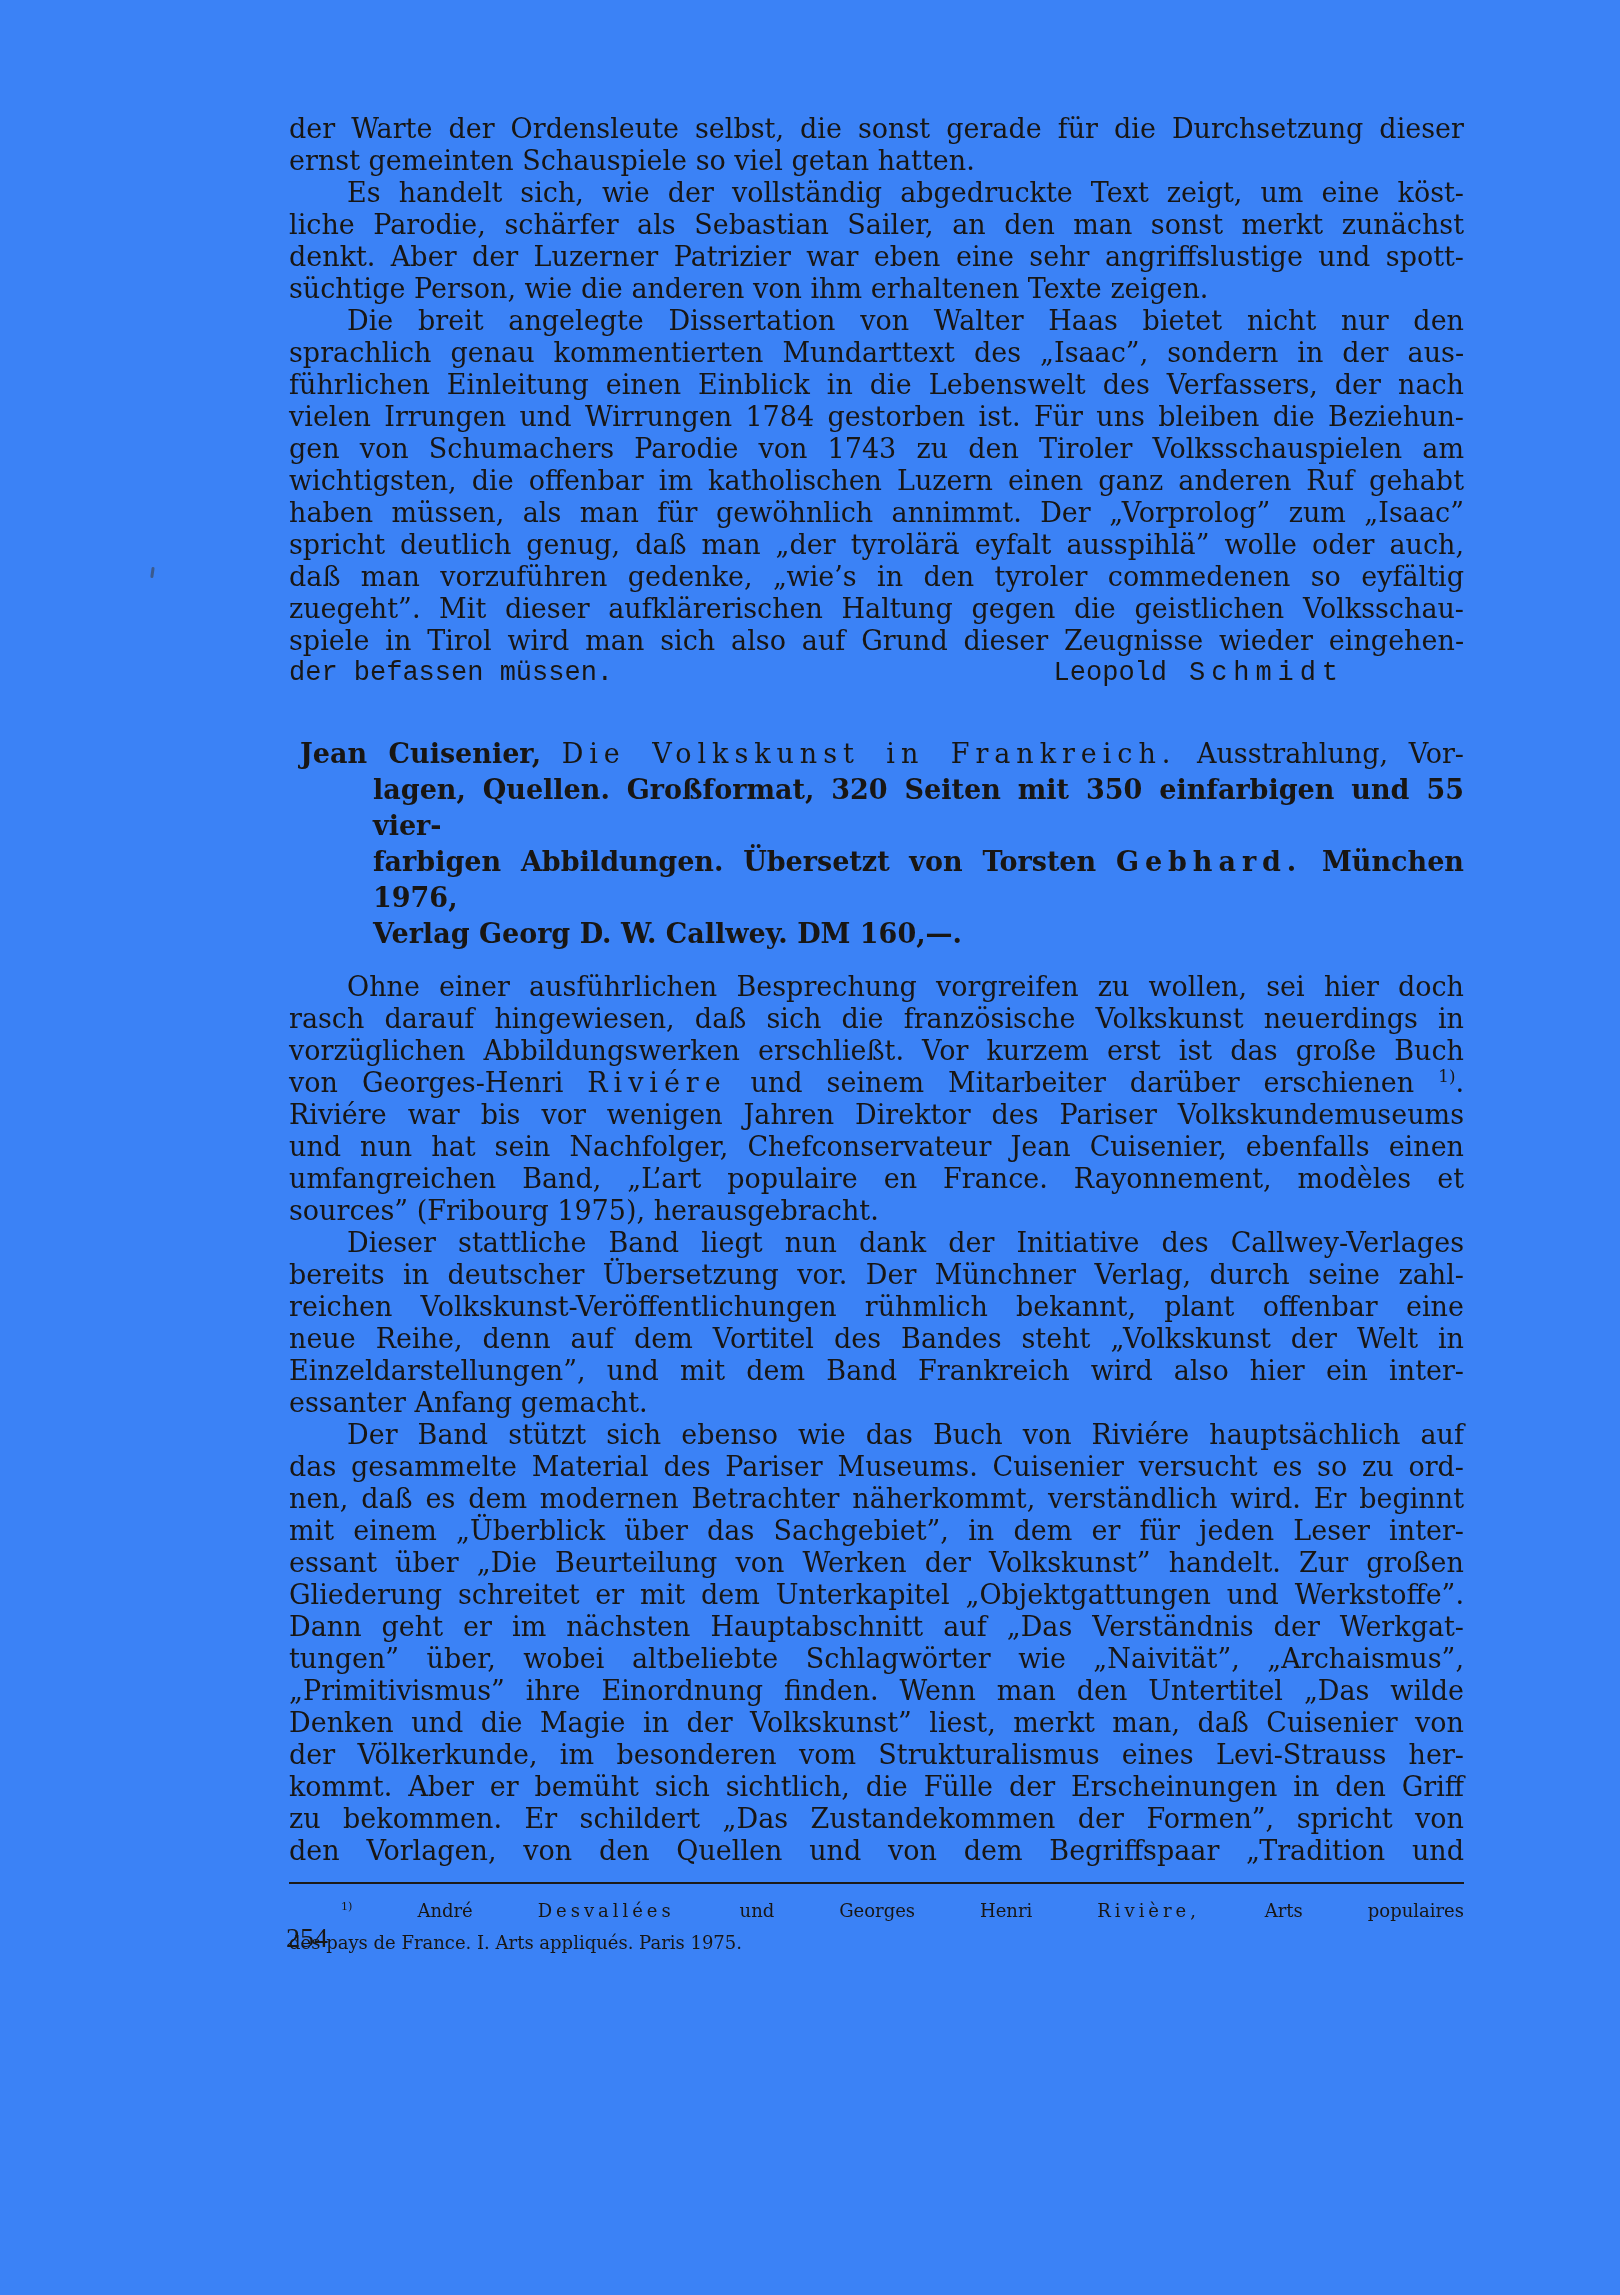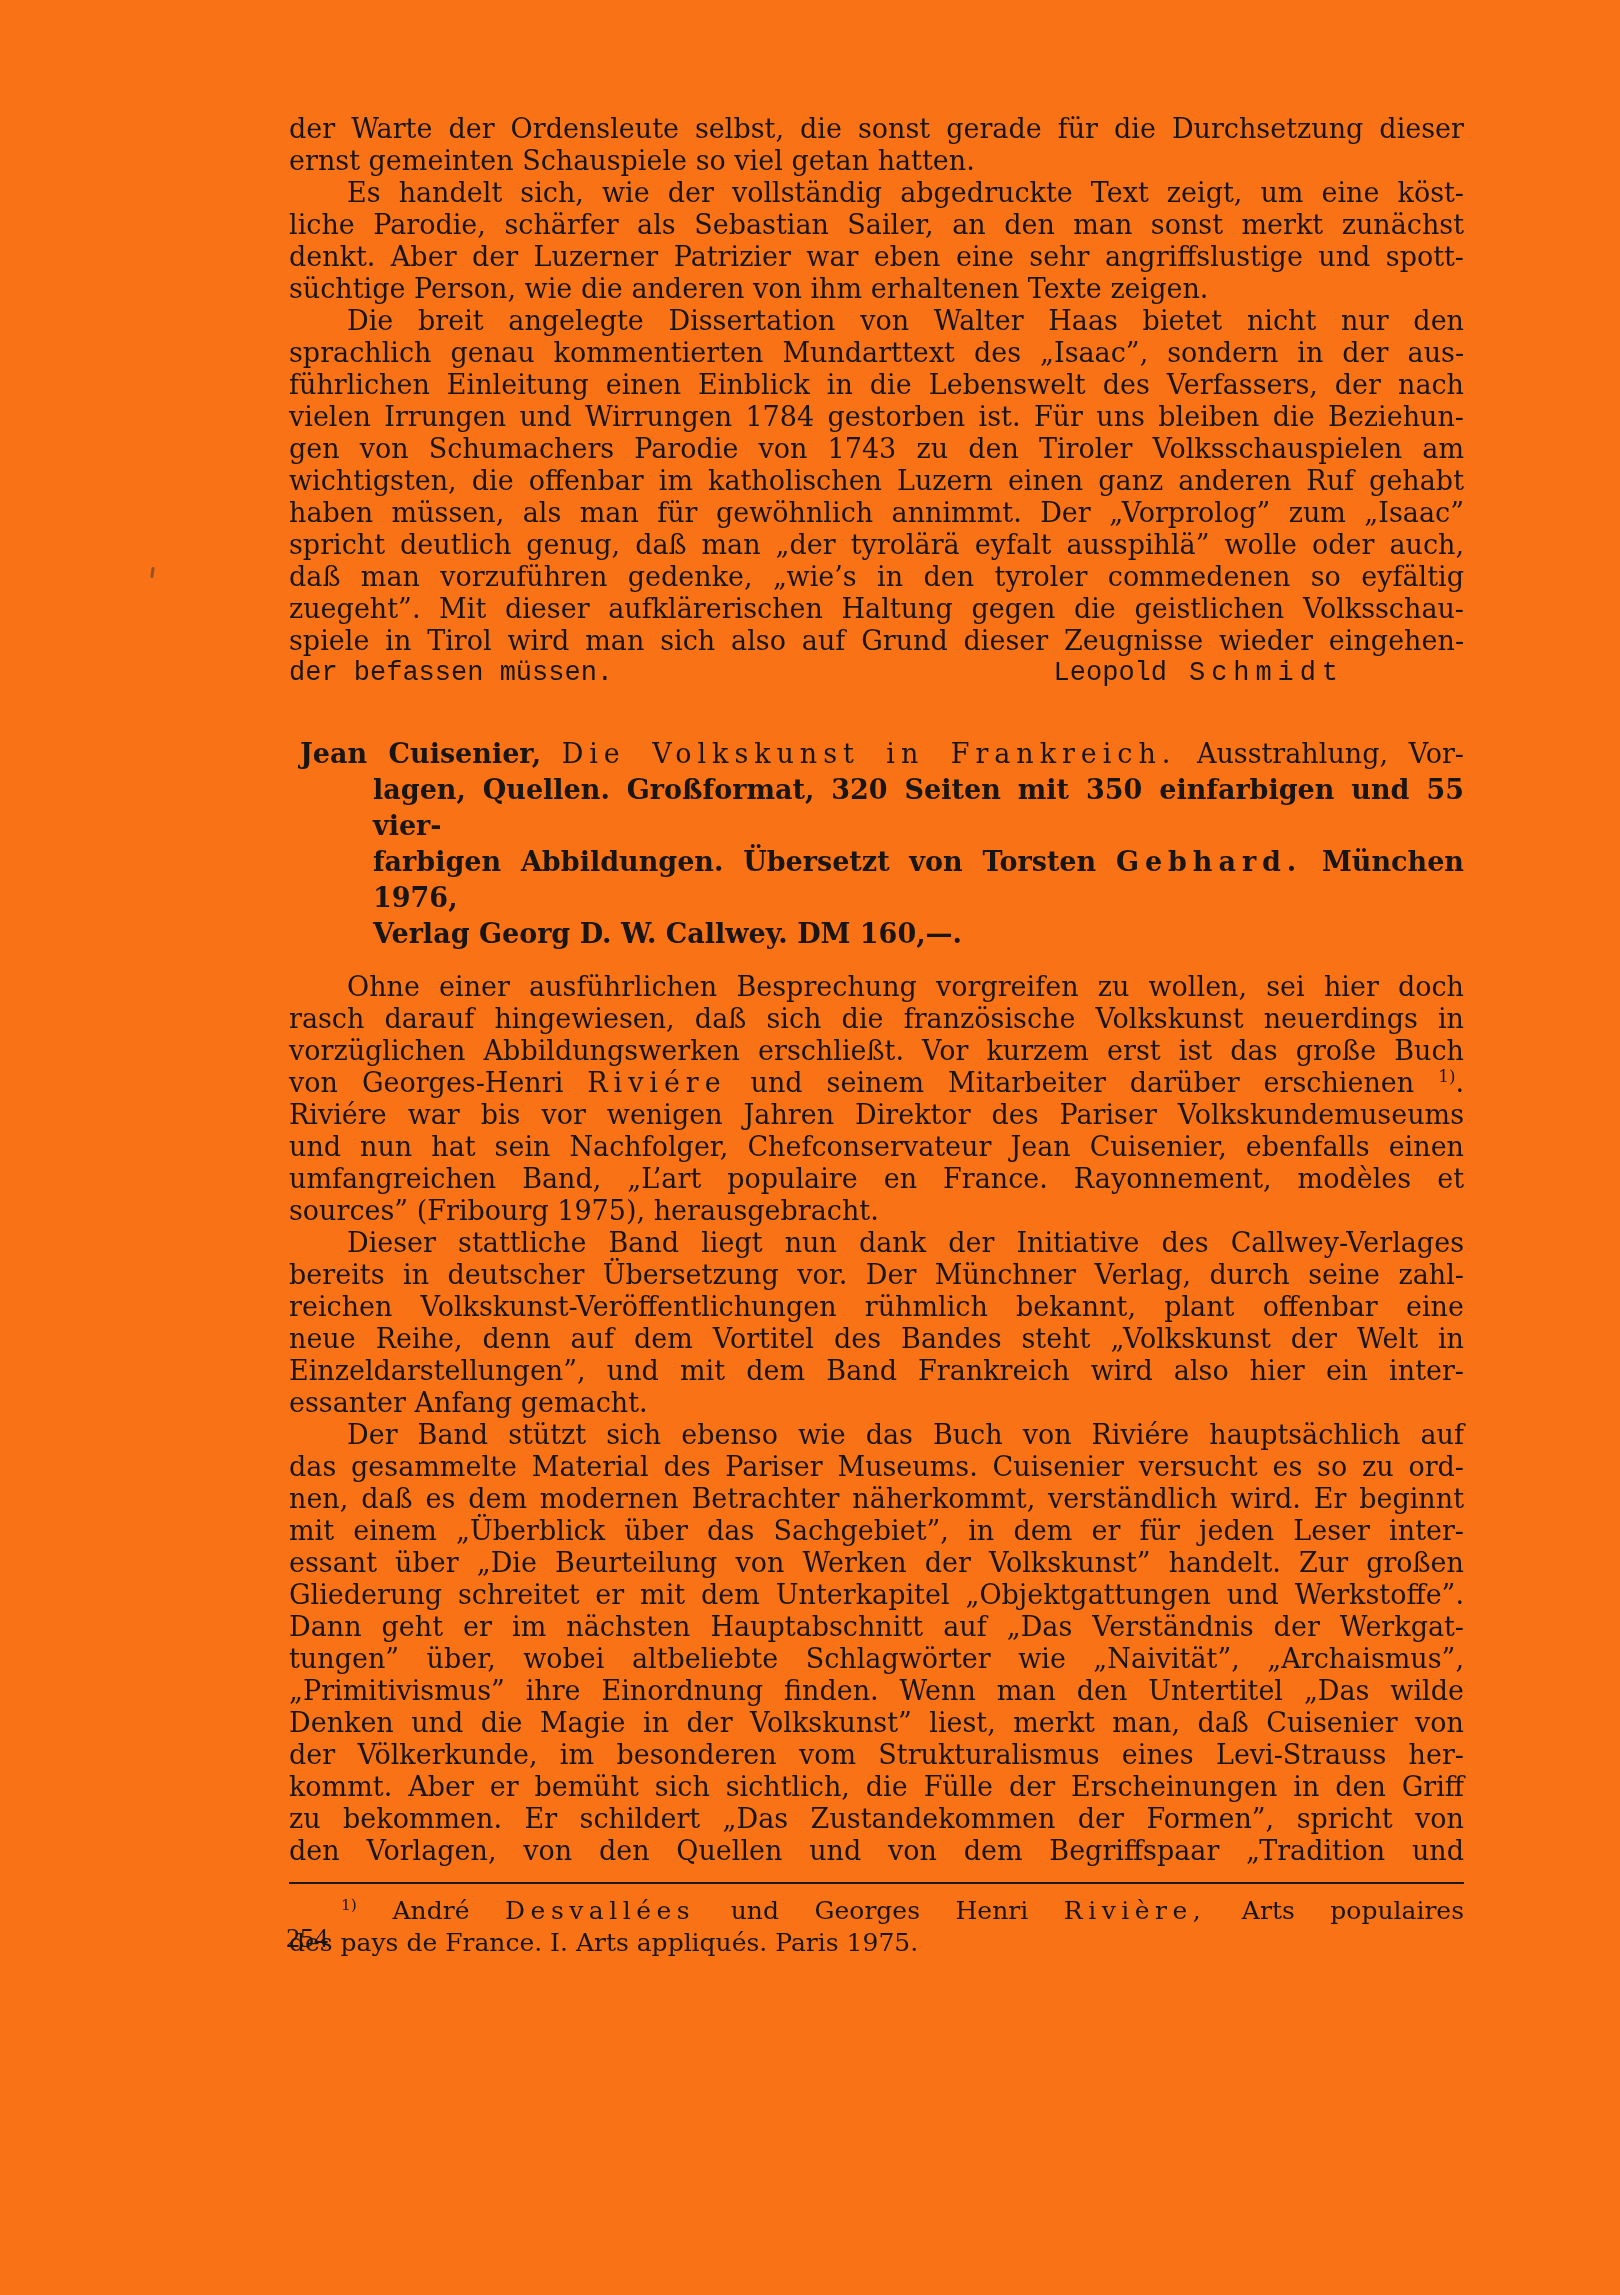--- a/index.html
+++ b/index.html
@@ -56,21 +56,21 @@
     padding-right: 120px;
     display: inline-flex;
     gap: 22px;
   }
   .rule {
     border: none;
     border-top: 2.4px solid #1c1a18;
     margin: 14.6px 0 11.3px 0;
     width: 100%;
   }
-  .footnote { font-size: 25px; }
+  .footnote { font-size: 18px; }
   .page-number {
     position: absolute;
     left: 286px;
     top: 1922px;
     font-size: 28px;
     font-family: Liberation Serif, serif;
     color: #181614;
   }
   .ink-speck {
     position: absolute;
@@ -80,21 +80,21 @@
     height: 10.5px;
     background: #3a3a38;
     opacity: 0.55;
     transform: rotate(8deg);
     border-radius: 1.6px;
   }
 </style>
 </head>
 <body>
 
-<div class="page" style="background: #f97316; color: rgb(24, 22, 20);">
+<div class="page" style="background: #3b82f6; color: rgb(24, 22, 20);">
   <div class="ink-speck"></div>
   <div class="content">
       <div class="block">
         <div class="line">der Warte der Ordensleute selbst, die sonst gerade für die Durchsetzung dieser</div>
         <div class="line last">ernst gemeinten Schauspiele so viel getan hatten.</div>
       </div>
       <div class="block">
         <div class="line ind-p">Es handelt sich, wie der vollständig abgedruckte Text zeigt, um eine köst-</div>
         <div class="line">liche Parodie, schärfer als Sebastian Sailer, an den man sonst merkt zunächst</div>
         <div class="line">denkt. Aber der Luzerner Patrizier war eben eine sehr angriffslustige und spott-</div>

